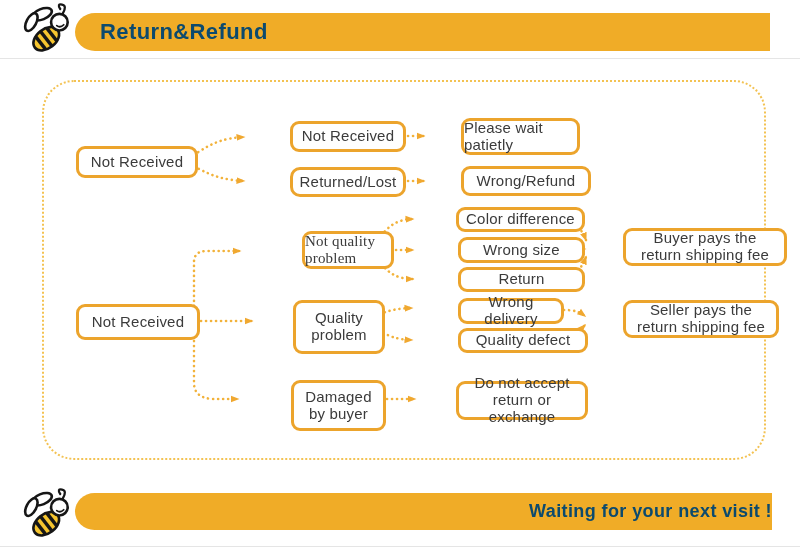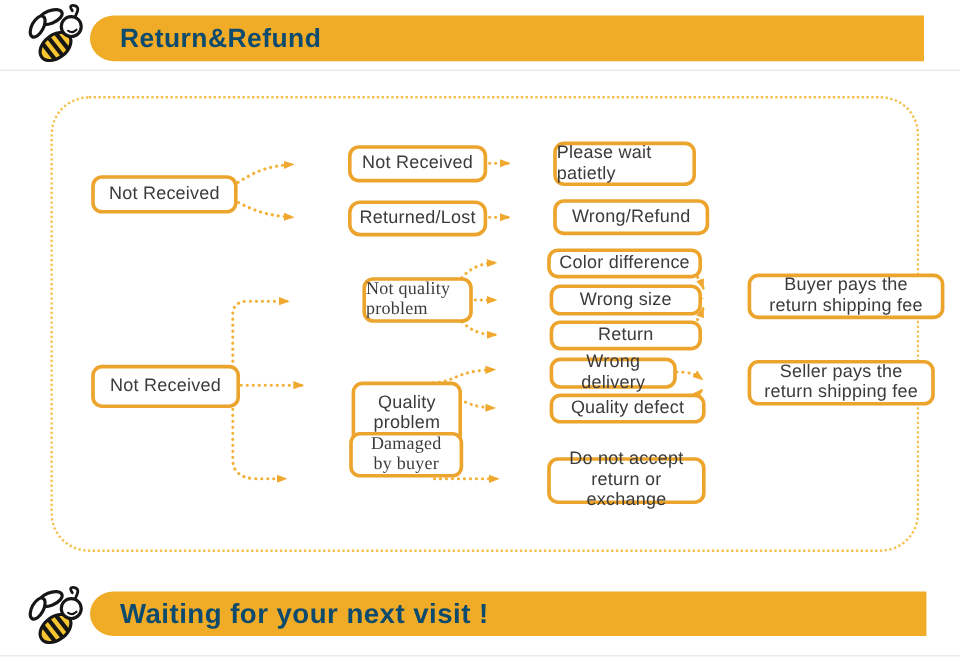--- a/index.html
+++ b/index.html
@@ -14,21 +14,21 @@
   
   .banner{
     position:absolute;
     background:#F0AC27;
     border-top-left-radius:20px 19px;
     border-bottom-left-radius:20px 19px;
     display:flex;align-items:center;
     color:#0c4a6e;font-weight:bold;
   }
   .banner.top{left:75px;top:13px;width:695px;height:38px;font-size:22px;letter-spacing:.4px;padding-left:25px;box-sizing:border-box;}
-  .banner.bottom{left:75px;top:493px;width:697px;height:37px;font-size:23px;letter-spacing:.4px;padding-left:25px;box-sizing:border-box;}
+  .banner.bottom{left:75px;top:493px;width:697px;height:37px;font-size:18px;letter-spacing:.4px;padding-left:25px;box-sizing:border-box;justify-content:flex-end;}
   .bee{position:absolute;width:56px;height:56px;}
   .bee.top{left:20px;top:2px;}
   .bee.bottom{left:20px;top:487px;}
   .hairline{position:absolute;left:0;width:800px;height:1px;background:#dcdcdc;opacity:.75;}
   .hairline.t{top:58px;}
   .hairline.b{top:546px;}
   
   .flow-wrap{
     position:absolute;left:42px;top:80px;width:724px;height:380px;
     border:2px dotted #F3C252;border-radius:32px;box-sizing:border-box;
@@ -118,27 +118,27 @@
 patietly</div>
       <div class="node" style="left: 433px; top: 166px; width: 130px; height: 30px;">Wrong/Refund</div>
       <div class="node left" style="left: 274px; top: 231px; width: 92px; height: 38px; font-family: Liberation Serif, serif;">Not quality
 problem</div>
       <div class="node" style="left: 428px; top: 207px; width: 129px; height: 25px;">Color difference</div>
       <div class="node" style="left: 430px; top: 237px; width: 127px; height: 26px;">Wrong size</div>
       <div class="node" style="left: 430px; top: 267px; width: 127px; height: 25px;">Return</div>
       <div class="node" style="left: 595px; top: 228px; width: 164px; height: 38px; text-align: center;">Buyer pays the
 return shipping fee</div>
       <div class="node" style="left: 48px; top: 304px; width: 124px; height: 36px;">Not Received</div>
-      <div class="node" style="left: 265px; top: 318px; width: 92px; height: 54px;">Quality
+      <div class="node" style="left: 265px; top: 300px; width: 92px; height: 54px;">Quality
 problem</div>
       <div class="node" style="left: 430px; top: 298px; width: 106px; height: 26px;">Wrong delivery</div>
       <div class="node" style="left: 430px; top: 328px; width: 130px; height: 25px;">Quality defect</div>
       <div class="node" style="left: 595px; top: 300px; width: 156px; height: 38px;">Seller pays the
 return shipping fee</div>
-      <div class="node" style="left: 263px; top: 360px; width: 95px; height: 38px; font-family: Liberation Serif, serif;">Damaged
+      <div class="node" style="left: 263px; top: 380px; width: 95px; height: 51px;">Damaged
 by buyer</div>
       <div class="node" style="left: 428px; top: 381px; width: 132px; height: 39px;">Do not accept
 return or exchange</div>
     </div>
 
   <svg class="bee bottom" viewBox="0 0 64 60">
     <g fill="#ffffff" stroke="#161616" stroke-width="3" stroke-linejoin="round">
       <ellipse cx="25" cy="12" rx="12" ry="6" transform="rotate(-22 25 12)"></ellipse>
       <ellipse cx="13" cy="21" rx="11" ry="5.5" transform="rotate(-62 13 21)"></ellipse>
     </g>

